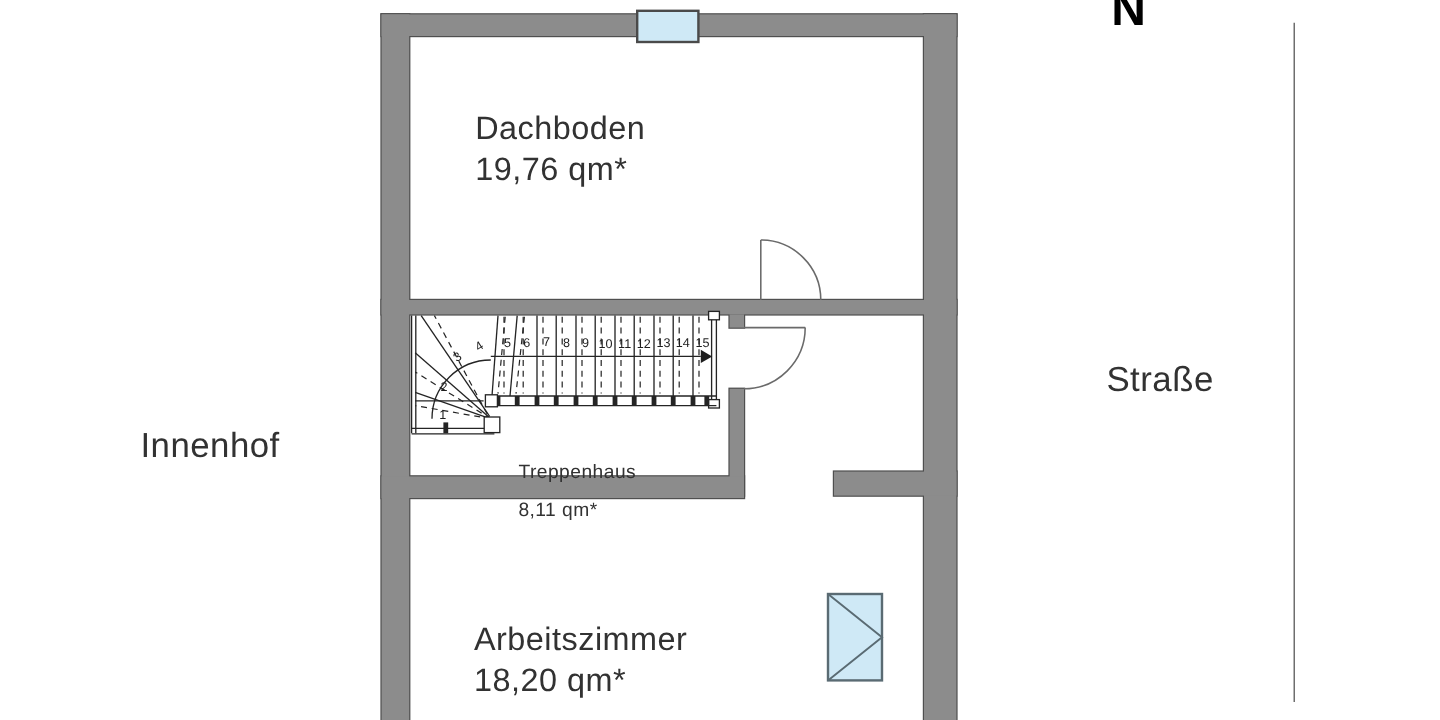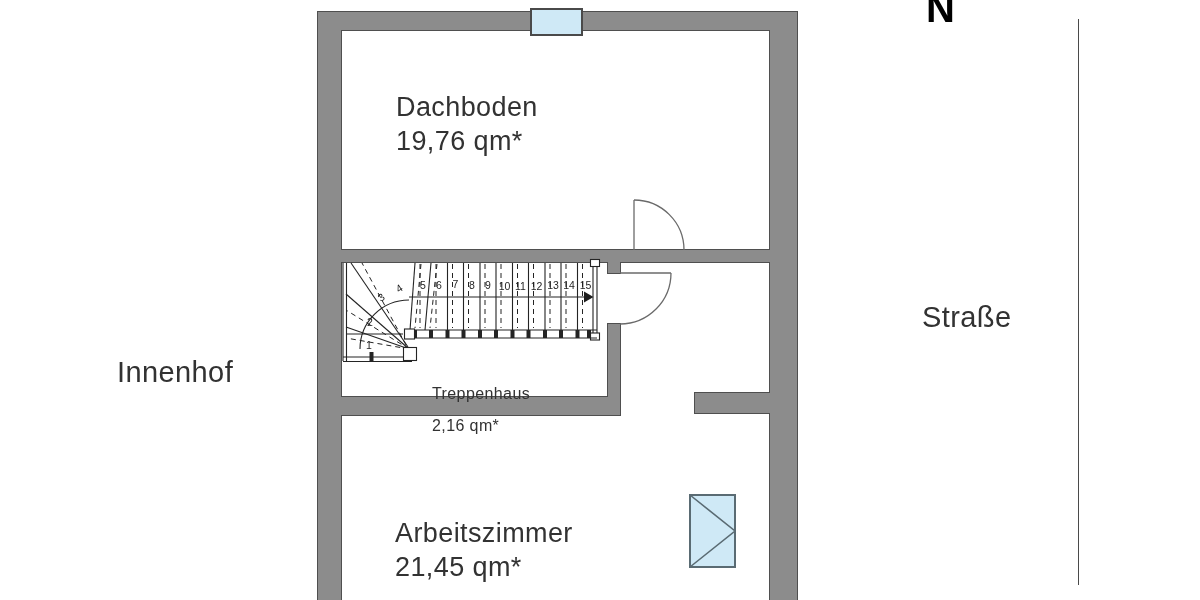--- a/index.html
+++ b/index.html
@@ -144,26 +144,26 @@
     <line x1="1078.5" y1="19" x2="1078.5" y2="585" stroke="#4a4a4a" stroke-width="1"></line>
   </svg>
 
   <div class="label room-label" style="left:396px;top:90px;">
     <span class="line">Dachboden</span>
     <span class="line">19,76 qm*</span>
   </div>
 
   <div class="label room-label" style="left:432px;top:334px;font-size:16px;line-height:32px;margin-top:44px;">
     <span class="line">Treppenhaus</span>
-    <span class="line">2,16 qm*</span>
+    <span class="line">8,11 qm*</span>
   </div>
 
   <div class="label room-label" style="left:395px;top:516px;">
     <span class="line">Arbeitszimmer</span>
-    <span class="line">21,45 qm*</span>
+    <span class="line">18,20 qm*</span>
   </div>
 
   <div class="label ctx-label" style="left:117px;top:356px;">Innenhof</div>
   <div class="label ctx-label" style="left:922px;top:301px;">Straße</div>
 
   <div class="north" style="left:926px;top:-14px;">N</div>
 
 </div>
 
 </body></html>

